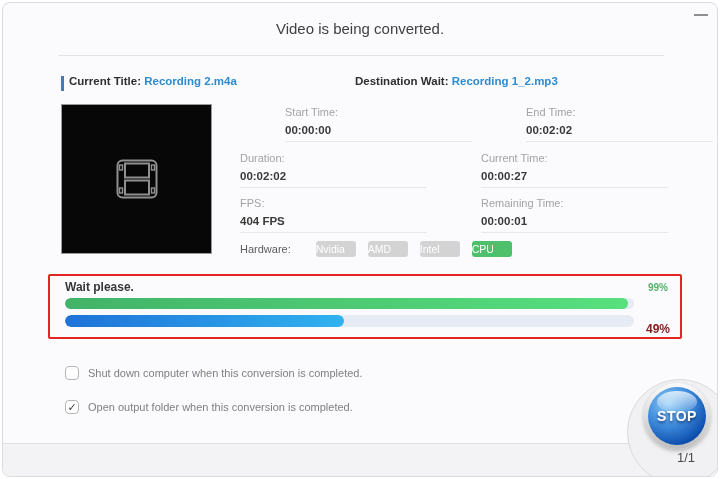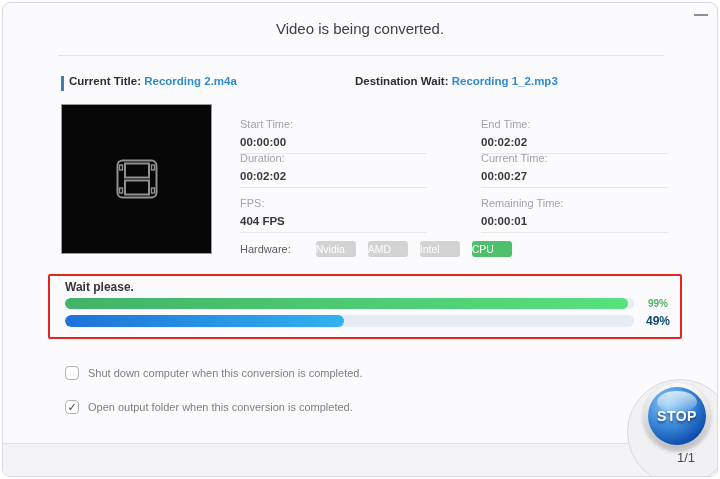--- a/index.html
+++ b/index.html
@@ -24,37 +24,37 @@
 
   
   .thumb { position:absolute; left:58px; top:101px; width:151px; height:150px; background:#070707; border:1px solid #9a9a9a; display:flex; align-items:center; justify-content:center; }
 
   
   .field { position:absolute; width:187px; }
   .field .flabel { font-size:11px; color:#a3a3a3; display:block; }
   .field .fvalue { font-size:11.5px; font-weight:bold; color:#393939; display:block; margin-top:6px; }
   .field .fline { position:absolute; left:0; top:35px; width:187px; height:1px; background:#e8e8e8; }
   .col-l { left:237px; } .col-r { left:478px; }
-  .row-1 { top:115px; } .row-2 { top:149px; } .row-3 { top:194px; }
+  .row-1 { top:103px;margin-left:45px; } .row-2 { top:149px; } .row-3 { top:194px; }
 
   
   .hardware-row { position:absolute; left:237px; top:238px; display:flex; align-items:center; }
   .hw-label { font-size:11px; color:#5c5c5c; margin-right:25px; }
   .hw-btn { font-size:10.5px; color:#fff; background:#d3d3d3; border:none; border-radius:3px;
             padding:2px 0; width:40px; text-align:left; margin-right:12px; cursor:pointer; }
 
   
   .progress-box { position:absolute; left:45px; top:271px; width:634px; height:65px; border:2px solid #e42420; border-radius:2px; background:transparent; }
   .wait-msg { position:absolute; left:62px; top:277px; font-size:12px; font-weight:bold; color:#363636; }
   .bar-track { position:absolute; left:62px; width:569px; background:#e7ebf3; border-radius:7px; overflow:hidden; }
   .bar-track.t1 { top:295px; height:11px; }
   .bar-track.t2 { top:312px; height:12px; }
   .bar-fill { height:100%; border-radius:7px; }
   .bar-label { position:absolute; left:638px; width:34px; text-align:center; font-weight:bold; }
-  .bar-label.l1 { top:295px; font-size:10px; }
+  .bar-label.l1 { top:279px; font-size:10px; }
   .bar-label.l2 { top:311px; font-size:12px; }
 
   
   .opt-row { position:absolute; left:62px; display:flex; align-items:center; cursor:pointer; }
   .opt-row.o1 { top:363px; } .opt-row.o2 { top:397px; }
   .checkbox { width:14px; height:14px; border:1px solid #b5b5b5; border-radius:4px; background:#fff;
               font-size:11px; line-height:12px; text-align:center; color:#3c3c3c; margin-right:9px; }
   .opt-label { font-size:11px; color:#7f7f7f; }
 
   
@@ -150,21 +150,21 @@
 
   <div class="progress-box"></div>
   <div class="wait-msg">Wait please.</div>
   <div class="bar-track t1">
     <div class="bar-fill" style="width: 99%; background: linear-gradient(90deg, rgb(66, 179, 104), rgb(88, 224, 126));"></div>
   </div>
   <div class="bar-label l1" style="color: rgb(85, 176, 106);">99%</div>
   <div class="bar-track t2">
     <div class="bar-fill" style="width: 49%; background: linear-gradient(90deg, rgb(30, 114, 216), rgb(49, 178, 239));"></div>
   </div>
-  <div class="bar-label l2" style="color: #0c4a6e;">49%</div>
+  <div class="bar-label l2" style="color: #7f1d1d; margin-top: 8px;">49%</div>
 
   <div class="opt-row o1">
     <div class="checkbox"></div>
     <span class="opt-label">Shut down computer when this conversion is completed.</span>
   </div>
   <div class="opt-row o2">
     <div class="checkbox">✓</div>
     <span class="opt-label">Open output folder when this conversion is completed.</span>
   </div>
 

